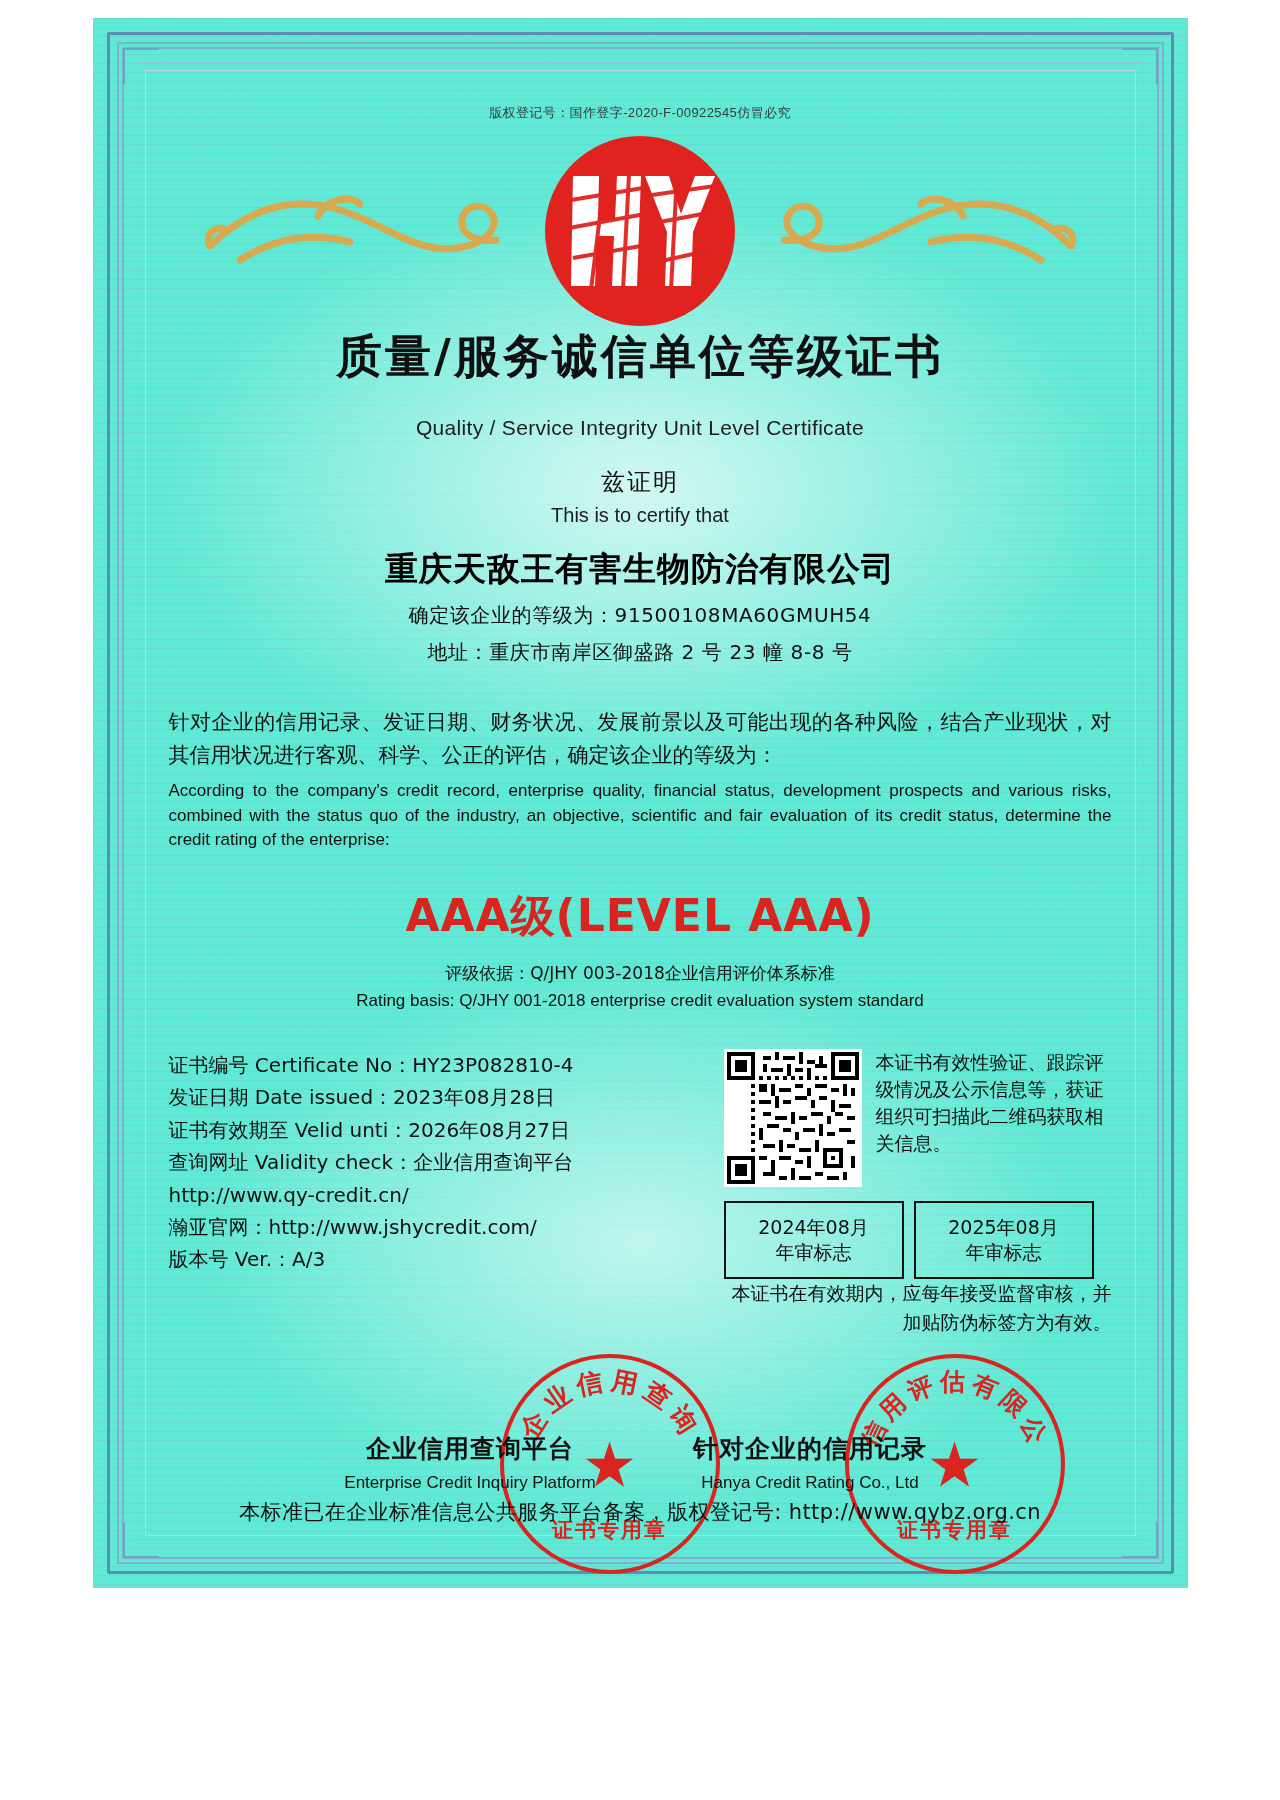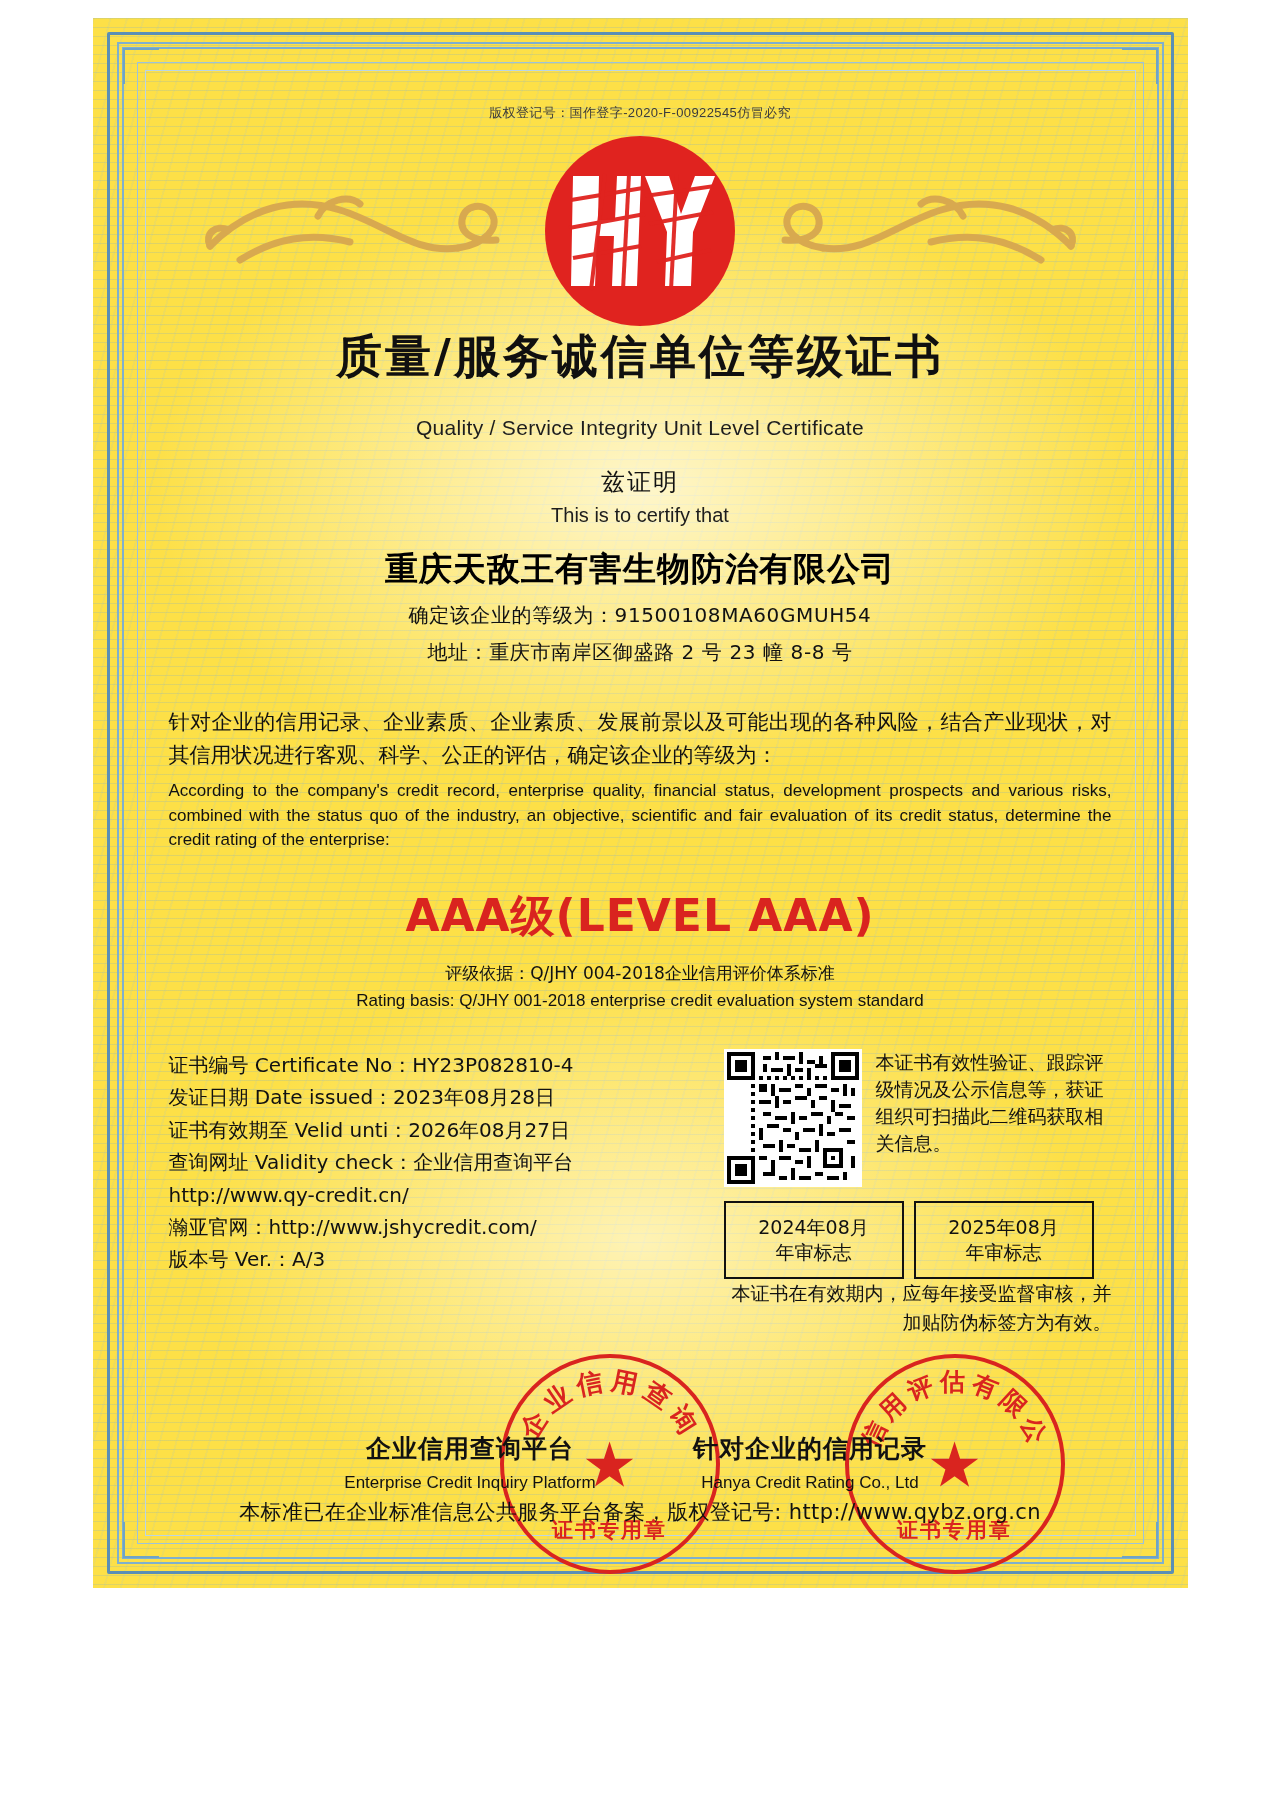--- a/index.html
+++ b/index.html
@@ -13,21 +13,21 @@
     font-family: "Liberation Sans", sans-serif;
     overflow: hidden;
   }
 
   
   .page {
     position: relative;
     width: 1095px;
     height: 1570px;
     margin: 18px auto 0 auto;
-    background: #fde047;
+    background: #5eead4;
     overflow: hidden;
   }
 
   
   .waves {
     position: absolute;
     inset: 0;
     background:
       repeating-linear-gradient(
         to bottom,
@@ -456,27 +456,27 @@
     <div class="title-en">Quality / Service Integrity Unit Level Certificate</div>
 
     <div class="certify-cn">兹证明</div>
     <div class="certify-en">This is to certify that</div>
 
     <div class="company">重庆天敌王有害生物防治有限公司</div>
     <div class="credit-code">确定该企业的等级为：91500108MA60GMUH54</div>
     <div class="address">地址：重庆市南岸区御盛路 2 号 23 幢 8-8 号</div>
 
     <div class="body-block">
-      <div class="body-cn">针对企业的信用记录、企业素质、企业素质、发展前景以及可能出现的各种风险，结合产业现状，对其信用状况进行客观、科学、公正的评估，确定该企业的等级为：</div>
+      <div class="body-cn">针对企业的信用记录、发证日期、财务状况、发展前景以及可能出现的各种风险，结合产业现状，对其信用状况进行客观、科学、公正的评估，确定该企业的等级为：</div>
       <div class="body-en">According to the company's credit record, enterprise quality, financial status, development prospects and various risks, combined with the status quo of the industry, an objective, scientific and fair evaluation of its credit status, determine the credit rating of the enterprise:</div>
     </div>
 
     <div class="level">AAA级(LEVEL AAA)</div>
 
-    <div class="basis-cn">评级依据：Q/JHY 004-2018企业信用评价体系标准</div>
+    <div class="basis-cn">评级依据：Q/JHY 003-2018企业信用评价体系标准</div>
     <div class="basis-en">Rating basis: Q/JHY 001-2018 enterprise credit evaluation system standard</div>
 
     <div class="info-area">
 
       <div class="info-left">
         <div class="info-line">证书编号 Certificate No：HY23P082810-4</div>
         <div class="info-line">发证日期 Date issued：2023年08月28日</div>
         <div class="info-line">证书有效期至 Velid unti：2026年08月27日</div>
         <div class="info-line">查询网址 Validity check：企业信用查询平台</div>
         <div class="info-line">http://www.qy-credit.cn/</div>

